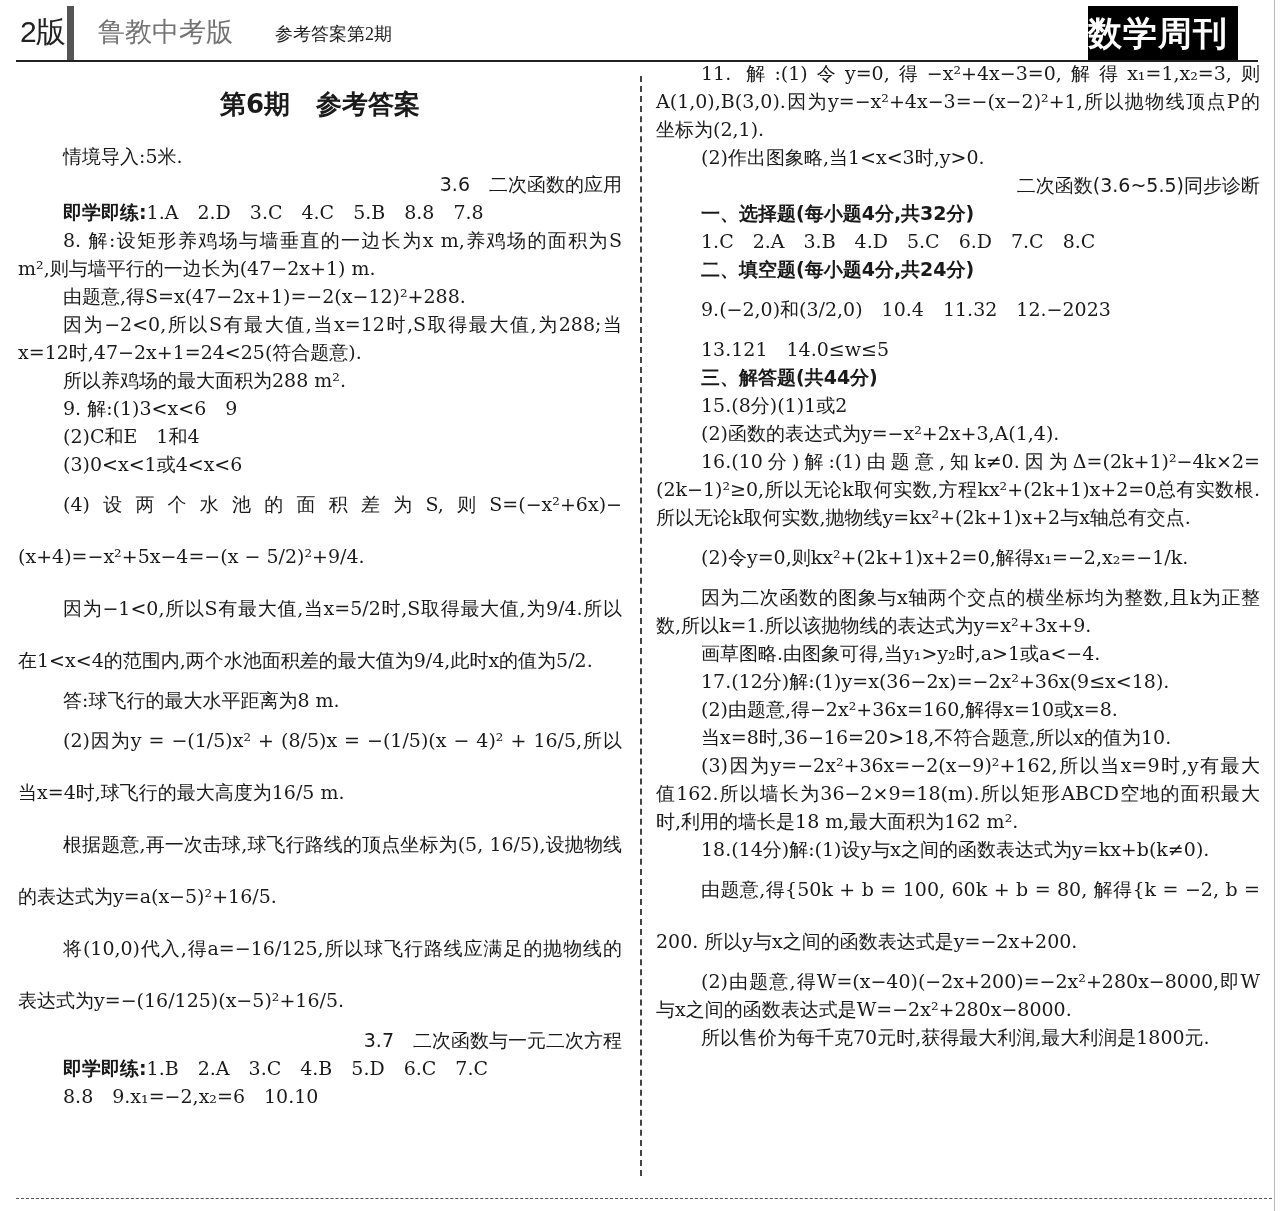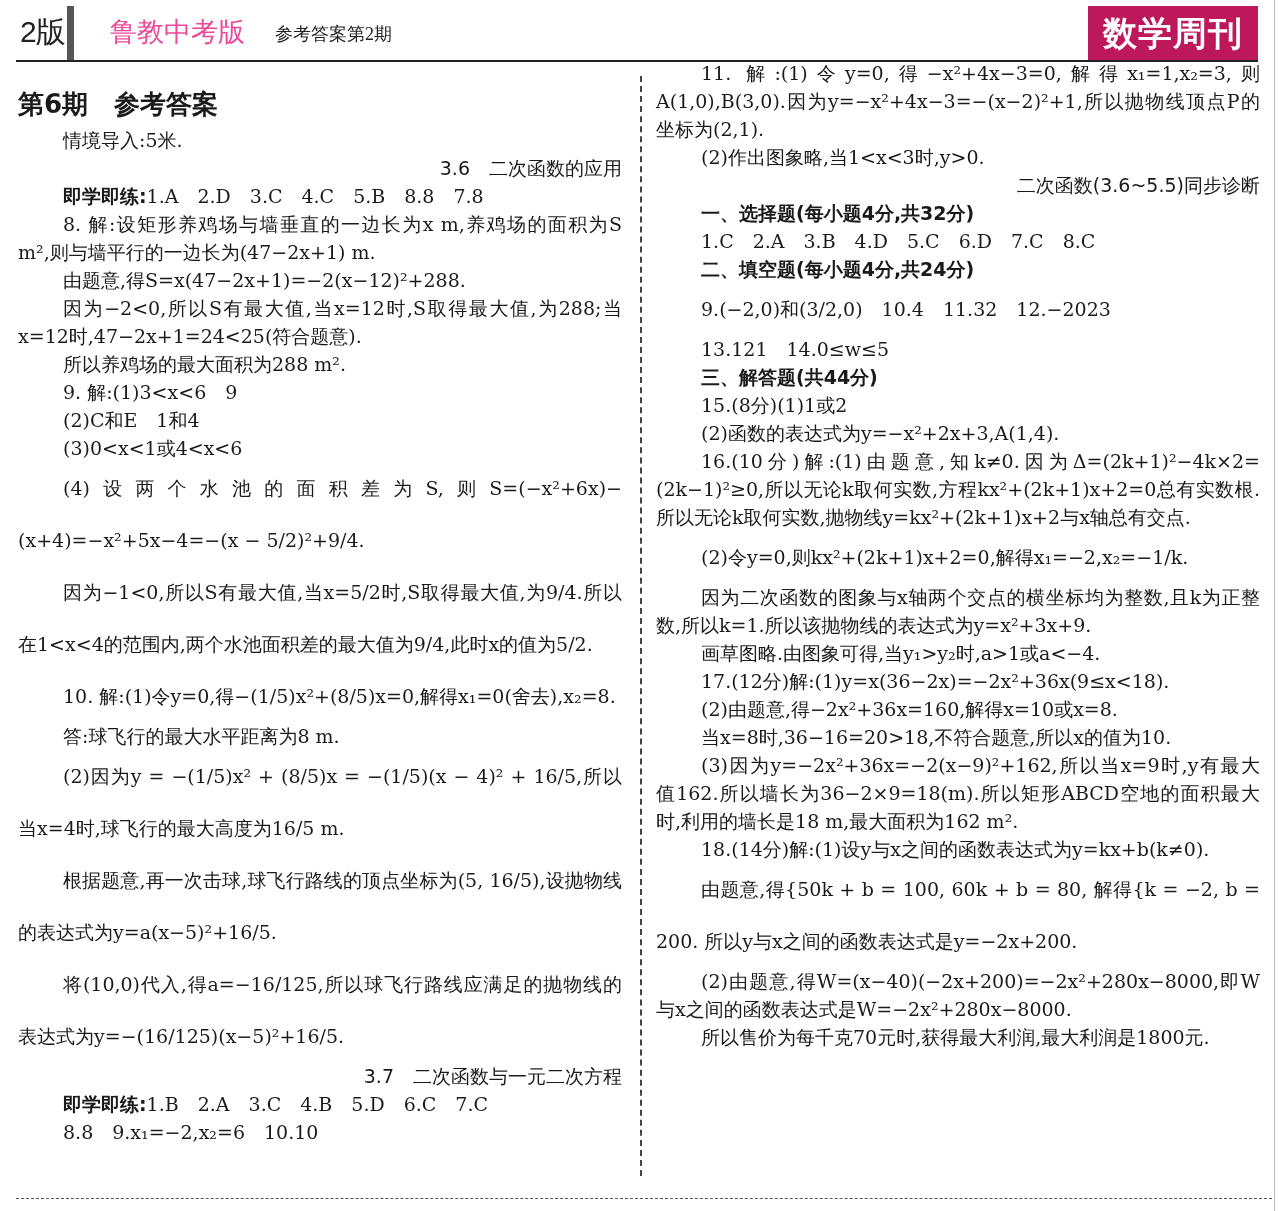--- a/index.html
+++ b/index.html
@@ -1,36 +1,36 @@
 <!DOCTYPE html>
 <html><head>
 <meta charset="utf-8">
 <style>
   html,body{margin:0;padding:0;background:#fff;}
   body{width:1280px;height:1211px;position:relative;overflow:hidden;color:#1a1a1a;
        font-family:"DejaVu Serif","Liberation Serif",serif;}
   .header{position:absolute;left:0;top:0;width:1280px;height:62px;}
   .ed-num{position:absolute;left:20px;top:12px;font-family:"Liberation Sans","DejaVu Sans",sans-serif;font-size:30px;color:#222;letter-spacing:-1px;text-align:right;}
   .ed-bar{position:absolute;left:67px;top:6px;width:7px;height:56px;background:#555;}
-  .ed-name{position:absolute;left:110px;top:14px;font-family:Liberation Mono, monospace;font-size:27px;color:#ec4899;}
+  .ed-name{position:absolute;left:98px;top:14px;font-family:Liberation Mono, monospace;font-size:27px;color:#737373;}
   .ed-sub{position:absolute;left:275px;top:22px;font-family:Liberation Serif, serif;font-size:18px;color:#222;}
-  .logo{position:absolute;left:1088px;top:6px;width:170px;height:54px;background:#be185d;color:#fff;
-        font-family:"DejaVu Sans",sans-serif;font-weight:bold;font-size:34px;text-align:center;line-height:54px;letter-spacing:1px;}
+  .logo{position:absolute;left:1088px;top:6px;width:150px;height:54px;background:#000000;color:#fff;
+        font-family:"DejaVu Sans",sans-serif;font-weight:bold;font-size:34px;text-align:left;line-height:54px;letter-spacing:1px;}
   .rule-top{position:absolute;left:16px;top:60px;width:1242px;height:2px;background:#222;}
   .right-edge{position:absolute;left:1274px;top:0;width:1px;height:1211px;background:#bbb;}
   .col-divider{position:absolute;left:640px;top:76px;width:0;height:1100px;border-left:2px dashed #444;}
   .rule-bottom{position:absolute;left:16px;top:1198px;width:1256px;height:0;border-top:1.5px dashed #555;}
 
   .col{position:absolute;font-size:19px;line-height:28px;}
   .col.left{left:18px;top:82px;width:604px;}
   .col.right{left:656px;top:59px;width:604px;}
   .p{margin:0;text-align:justify;}
   .ind{padding-left:45px;}
   .hang{text-indent:45px;}
-  .title{text-align:left;font-family:"DejaVu Sans",sans-serif;font-weight:bold;font-size:26px;line-height:44px;margin-bottom:0;}
+  .title{text-align:center;font-family:"DejaVu Sans",sans-serif;font-weight:bold;font-size:26px;line-height:44px;margin-bottom:16px;}
   .sec{text-align:right;font-family:"DejaVu Sans",sans-serif;font-size:19px;}
   .bold{font-family:"DejaVu Sans",sans-serif;font-weight:bold;}
   .tall{line-height:52px;}
 </style>
 </head>
 <body>
 
 <div class="header">
   <div class="ed-num">2版</div>
   <div class="ed-bar"></div>
@@ -52,21 +52,20 @@
   </p>
   <p class="p hang">8. 解:设矩形养鸡场与墙垂直的一边长为x m,养鸡场的面积为S m²,则与墙平行的一边长为(47−2x+1) m.</p>
   <p class="p ind">由题意,得S=x(47−2x+1)=−2(x−12)²+288.</p>
   <p class="p hang">因为−2&lt;0,所以S有最大值,当x=12时,S取得最大值,为288;当x=12时,47−2x+1=24&lt;25(符合题意).</p>
   <p class="p ind">所以养鸡场的最大面积为288 m².</p>
   <p class="p ind">9. 解:(1)3&lt;x&lt;6　9</p>
   <p class="p ind">(2)C和E　1和4</p>
   <p class="p ind">(3)0&lt;x&lt;1或4&lt;x&lt;6</p>
   <p class="p hang tall">(4)设两个水池的面积差为S,则S=(−x²+6x)−(x+4)=−x²+5x−4=−(x − 5/2)²+9/4.</p>
   <p class="p hang tall">因为−1&lt;0,所以S有最大值,当x=5/2时,S取得最大值,为9/4.所以在1&lt;x&lt;4的范围内,两个水池面积差的最大值为9/4,此时x的值为5/2.</p>
-  <p class="p hang tall">10. 解:(1)令y=0,得−(1/5)x²+(8/5)x=0,解得x₁=0(舍去),x₂=8.</p>
   <p class="p ind">答:球飞行的最大水平距离为8 m.</p>
   <p class="p hang tall">(2)因为y = −(1/5)x² + (8/5)x = −(1/5)(x − 4)² + 16/5,所以当x=4时,球飞行的最大高度为16/5 m.</p>
   <p class="p hang tall">根据题意,再一次击球,球飞行路线的顶点坐标为(5, 16/5),设抛物线的表达式为y=a(x−5)²+16/5.</p>
   <p class="p hang tall">将(10,0)代入,得a=−16/125,所以球飞行路线应满足的抛物线的表达式为y=−(16/125)(x−5)²+16/5.</p>
   <p class="p sec">3.7　二次函数与一元二次方程</p>
   <p class="p ind">
     <span class="bold">即学即练:</span><span>1.B　2.A　3.C　4.B　5.D　6.C　7.C</span>
   </p>
   <p class="p ind">8.8　9.x₁=−2,x₂=6　10.10</p>
 </div>

